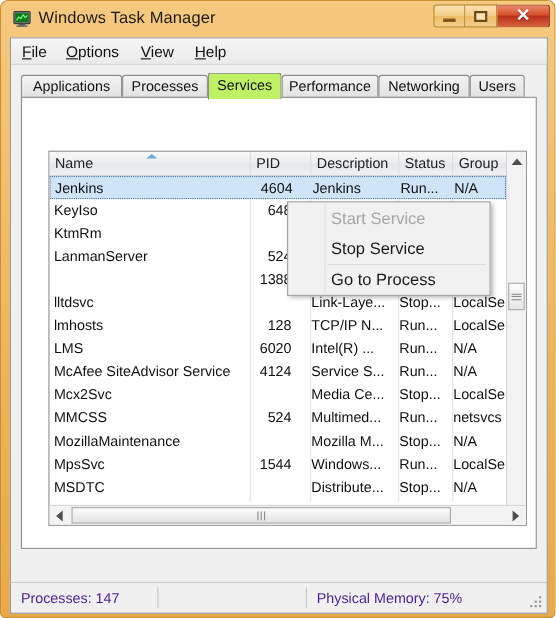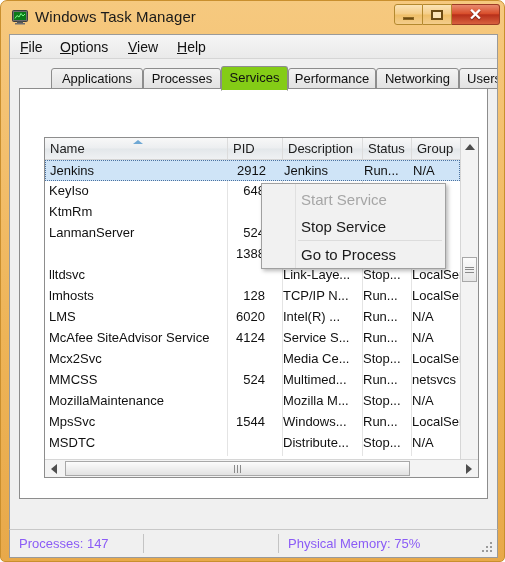--- a/index.html
+++ b/index.html
@@ -123,27 +123,26 @@
     box-sizing: border-box;
     background: linear-gradient(to bottom, #f3f3f3 0%, #e2e2e2 100%);
     border: 1px solid #8d8d8d;
     border-radius: 3px 3px 0 0;
     font-size: 13px;
     color: #111;
     text-align: center;
     line-height: 19px;
     white-space: nowrap;
     cursor: default;
-    margin-left: 32px;
   }
   .tab.active {
     top: 0px;
     height: 25px;
     line-height: 21px;
-    background: #84cc16;
+    background: #bef264;
     border-bottom: 1px solid #ffffff;
     z-index: 5;
   }
 
   
   .panel {
     position: absolute;
     left: 9px; top: 53px;
     width: 469px;
     height: 411px;
@@ -351,21 +350,21 @@
     background: #f0f0f0;
     border: 1px solid #9a9a9a;
     border-top: 1px solid #c8c8c8;
   }
   .stpanel {
     position: absolute;
     top: 0;
     height: 27px;
     line-height: 27px;
     font-size: 13px;
-    color: #8b5cf6;
+    color: #4c1d95;
     padding-left: 9px;
     box-sizing: border-box;
     white-space: nowrap;
     cursor: default;
   }
   .stsep {
     position: absolute;
     top: 4px;
     width: 1px; height: 19px;
     background: #c4c4c4;
@@ -443,21 +442,21 @@
         </div>
 
         <div class="lv-body">
           <span class="colsep" style="left:182px"></span>
           <span class="colsep" style="left:237px"></span>
           <span class="colsep" style="left:317px"></span>
           <span class="colsep" style="left:366px"></span>
 
           <div class="row selected" style="top:0px">
             <span class="cell c-name">Jenkins</span>
-            <span class="cell c-pid">2912</span>
+            <span class="cell c-pid">4604</span>
             <span class="cell c-desc">Jenkins</span>
             <span class="cell c-stat">Run...</span>
             <span class="cell c-group">N/A</span>
           </div>
           <div class="row" style="top:21px">
             <span class="cell c-name">KeyIso</span>
             <span class="cell c-pid">648</span>
             <span class="cell c-desc"></span>
             <span class="cell c-stat"></span>
             <span class="cell c-group"></span>

